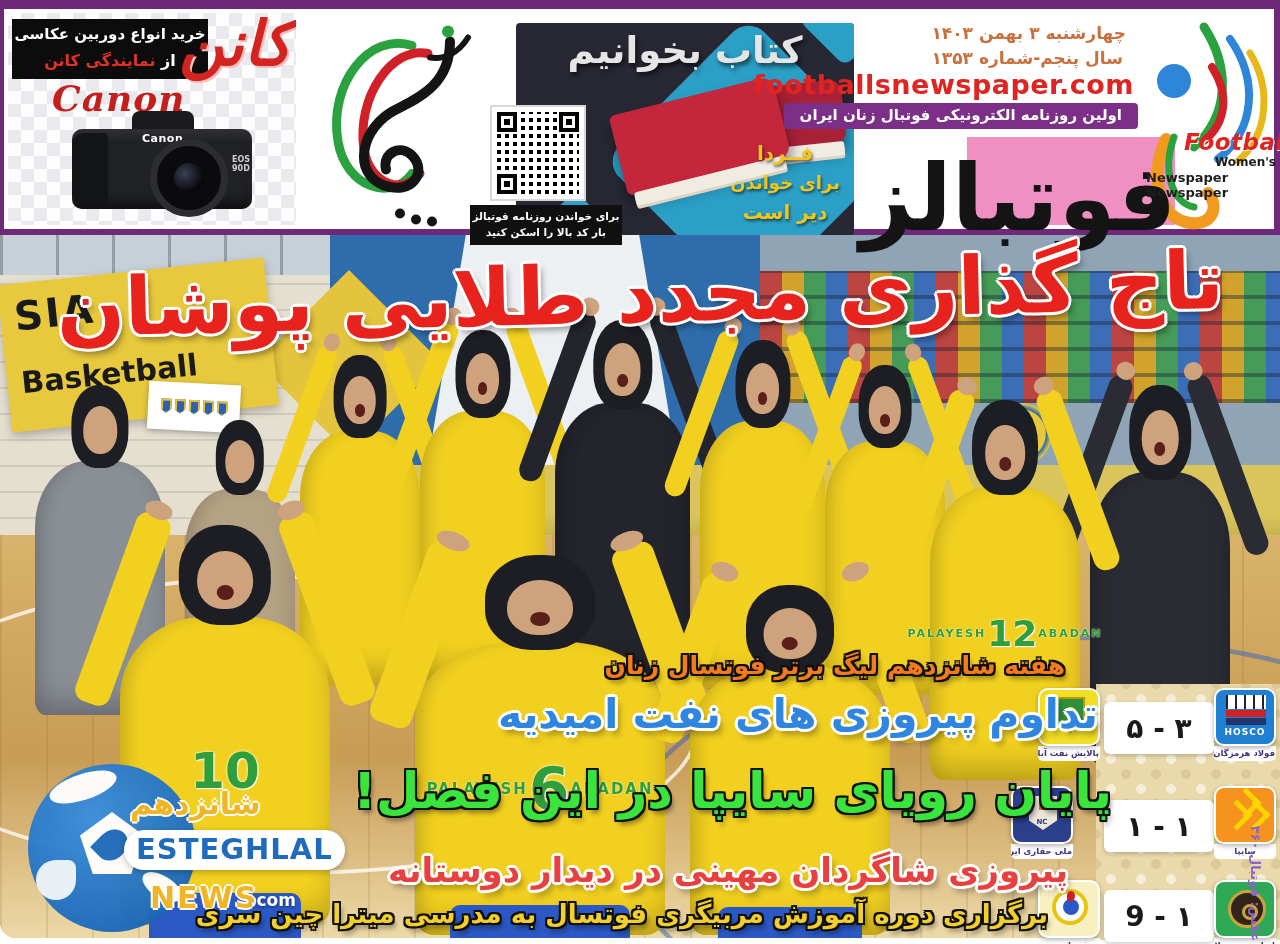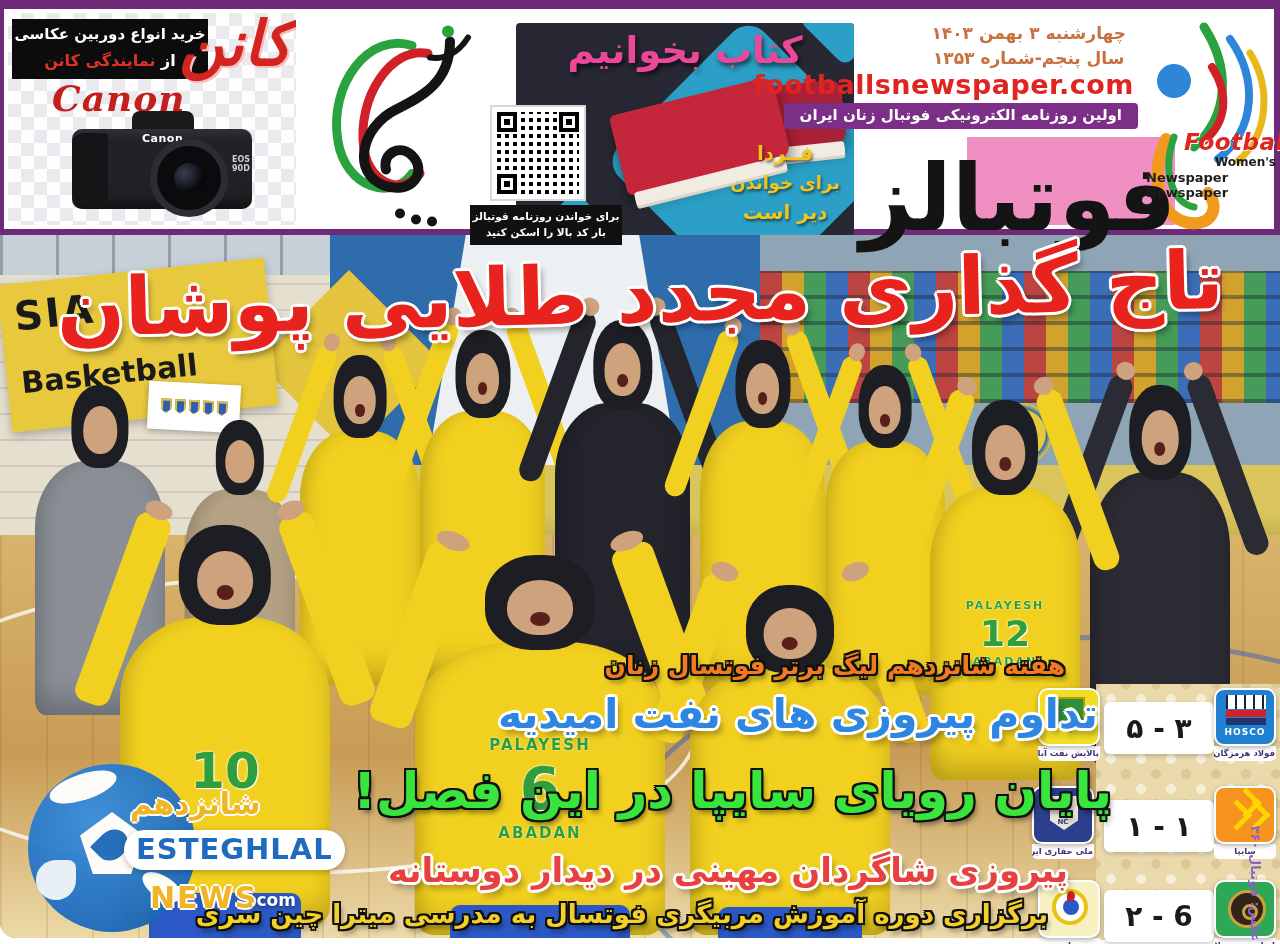--- a/index.html
+++ b/index.html
@@ -57,30 +57,30 @@
   #ad-book { left:512px; top:14px; width:338px; height:213px; background:#272833; overflow:hidden; border-radius:4px; }
   .bd { position:absolute; background:#2b9fc6; transform:rotate(45deg); border-radius:22px; }
   .bd1 { left:130px; top:36px; width:205px; height:205px; }
   .bd2 { left:296px; top:-36px; width:66px; height:66px; border-radius:10px; }
   .bd3 { left:26px; bottom:-34px; width:66px; height:66px; border-radius:10px; }
   .book { position:absolute; border-radius:6px 12px 12px 6px; box-shadow:0 10px 14px rgba(0,0,0,.45); }
   .bk2 { left:210px; top:62px; width:118px; height:64px; background:#a92136; transform:rotate(-6deg); }
   .bk1 { left:100px; top:72px; width:168px; height:82px; background:#c4273c; transform:rotate(-14deg); }
   .book::after { content:""; position:absolute; left:6px; bottom:-12px; width:92%; height:14px;
     background:#f0ece2; border-radius:3px; box-shadow:0 3px 0 #d9d4c6; }
-  .bk-title { top:6px; left:0; right:0; text-align:center; font-size:37px; font-weight:900; color:#ec4899;
+  .bk-title { top:6px; left:0; right:0; text-align:center; font-size:37px; font-weight:900; color:#e5e5e5;
     direction:rtl; text-shadow:2px 3px 5px rgba(0,0,0,.65); z-index:3; }
   .bk-lines { right:14px; bottom:8px; text-align:center; color:#f2c51d; font-weight:900; direction:rtl;
     z-index:3; line-height:1.55; text-shadow:1px 2px 3px rgba(0,0,0,.6); }
   .bk-lines .y1 { font-size:20px; letter-spacing:4px; }
   .bk-lines .y2 { font-size:18px; }
   .bk-lines .y3 { font-size:20px; }
 
   
-  .dates { right:148px; top:12px; text-align:center; color:#c9703f; font-size:17px; font-weight:700;
+  .dates { right:148px; top:12px; text-align:left; color:#c9703f; font-size:17px; font-weight:700;
     direction:rtl; line-height:1.45; }
   .site { right:140px; top:60px; color:#e02421; font-weight:900; font-size:27px; letter-spacing:.5px; }
   .tagline { right:136px; top:94px; background:#7b2f86; color:#fff; font-size:15px; font-weight:700;
     padding:3px 16px 5px; border-radius:4px; direction:rtl; }
   .masthead-pink { left:963px; top:128px; width:208px; height:88px; background:#ef8fc2; }
   .masthead-title { left:856px; top:96px; width:326px; text-align:left; font-size:92px; font-weight:900;
     color:#141414; direction:rtl; line-height:1.15; z-index:3;margin-top:41px; }
 
   
   #logo { left:1142px; top:10px; width:132px; height:216px; }
@@ -130,21 +130,21 @@
   
   .fig { position:absolute; }
   .fig .head { position:absolute; top:0; left:50%; transform:translateX(-50%); width:44%; height:25%;
     background:#1d1d24; border-radius:46% 46% 42% 42%; z-index:2; }
   .fig .face { position:absolute; left:50%; top:26%; transform:translateX(-50%); width:60%; height:58%;
     background:#cda27d; border-radius:50% 50% 46% 46%; }
   .fig .mouth { position:absolute; left:50%; top:58%; transform:translateX(-50%); width:30%; height:26%;
     background:#5a1f18; border-radius:50%; }
   .fig .torso { position:absolute; top:23%; left:0; width:100%; height:77%;
     background:var(--jersey,#f2d020); border-radius:40% 40% 8% 8% / 26% 26% 6% 6%;
-    display:flex; flex-direction:column; align-items:center; justify-content:center; gap:1px;
+    display:flex; flex-direction:row; align-items:center; justify-content:center; gap:1px;
     box-shadow:inset 0 -18px 24px rgba(0,0,0,.18), inset 8px 0 14px rgba(0,0,0,.08); }
   .fig .arm { position:absolute; width:17%; height:50%; background:var(--jersey,#f2d020);
     border-radius:12px; top:-4%; z-index:1; }
   .fig .arm.l { left:-7%; transform:rotate(20deg); }
   .fig .arm.r { right:-7%; transform:rotate(-20deg); }
   .fig .arm::after { content:""; position:absolute; top:-14px; left:10%; width:80%; height:18px;
     background:#cda27d; border-radius:50%; }
   .fig .shorts { position:absolute; bottom:-12%; left:14%; width:72%; height:20%;
     background:#2b58c4; border-radius:10px; }
   .num { font-weight:900; color:#2f9e3c; text-shadow:0 0 3px #fff,1px 1px 0 #fff; }
@@ -501,21 +501,21 @@
   <div class="team abs" style="left:1214px;top:688px">
     <div class="team-logo lg-hosco">
       <div class="gr"></div>
         <div class="r"></div>
         <div class="b"></div>
       <div class="t">HOSCO</div>
     </div>
     <div class="team-name">فولاد هرمزگان</div>
   </div>
 
-  <div class="team abs" style="left:1032px;top:786px">
+  <div class="team abs" style="left:1011px;top:786px">
     <div class="team-logo lg-nc">
       <div class="sh"></div>
         <div class="fl"></div>
       <div class="t">NC</div>
     </div>
     <div class="team-name">ملی حفاری ایران</div>
   </div>
   <div class="pill abs" style="left:1104px;top:800px">۱ - ۱</div>
   <div class="team abs" style="left:1214px;top:786px">
     <div class="team-logo lg-saipa">
@@ -527,21 +527,21 @@
   </div>
 
   <div class="team abs" style="left:1038px;top:880px">
     <div class="team-logo lg-omidiyeh">
       <div class="ring"></div>
         <div class="core"></div>
         <div class="fl"></div>
     </div>
     <div class="team-name">نفت امیدیه</div>
   </div>
-  <div class="pill abs" style="left:1104px;top:890px">۲ - 6</div>
+  <div class="pill abs" style="left:1104px;top:890px">9 - ۱</div>
   <div class="team abs" style="left:1214px;top:880px">
     <div class="team-logo lg-malard">
         <div class="c"></div>
       </div>
     <div class="team-name">ایران زمین ملارد</div>
   </div>
 
   <div id="credit" class="abs">عکس: فوتبال ۳۶۰</div>
 
   <div id="wm" class="abs">

